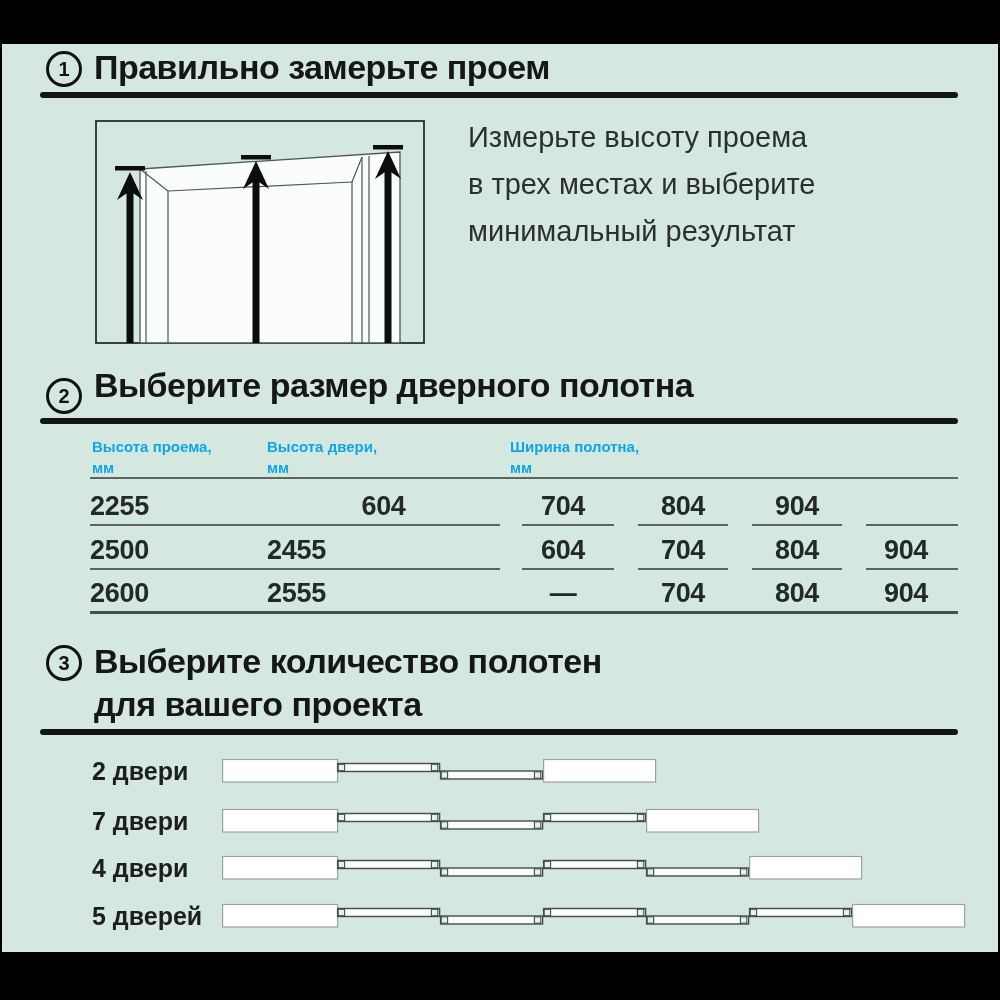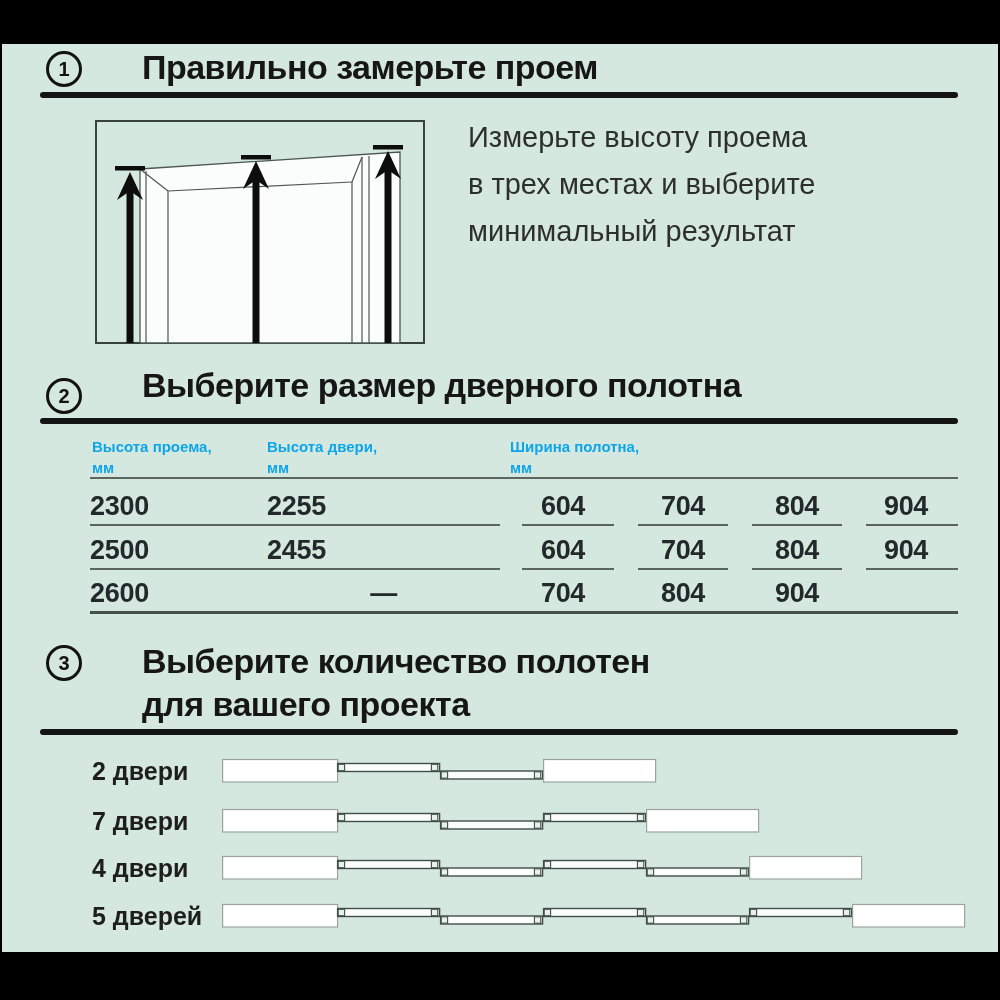--- a/index.html
+++ b/index.html
@@ -27,21 +27,20 @@
     font-size: 20px; font-weight: 800; color: #121212;
     background: transparent;
   }
   
   .sec-title {
     position: absolute; left: 94px;
     font-size: 34px; font-weight: 800;
     letter-spacing: -0.5px;
     color: #161616;
     white-space: nowrap;
-    margin-left: 48px;
   }
   .sec-rule {
     position: absolute; left: 40px; width: 918px; height: 6px;
     background: #141414; border-radius: 3px;
   }
   
   .instruction {
     position: absolute; left: 468px; top: 114px;
     font-size: 29px; font-weight: 500; color: #2d2f2e;
   }
@@ -146,37 +145,37 @@
     <div>мм</div>
   </div>
   <div class="th" style="left:510px">
     <div>Ширина полотна,</div>
     <div>мм</div>
   </div>
   <div class="header-rule" style="top:477px; left:90px; width:868px"></div>
 
   <div id="table-rows">
       <div class="t-row" style="top: 487px;">
-        <span class="c-left">2300</span>
         <span class="c-left">2255</span>
         <span class="c-mid">604</span>
         <span class="c-mid">704</span>
         <span class="c-mid">804</span>
         <span class="c-mid">904</span>
       </div>
       <div class="t-row" style="top: 531px;">
         <span class="c-left">2500</span>
         <span class="c-left">2455</span>
         <span class="c-mid">604</span>
         <span class="c-mid">704</span>
         <span class="c-mid">804</span>
         <span class="c-mid">904</span>
       </div>
       <div class="t-row" style="top: 574px;">
         <span class="c-left">2600</span>
+        <span class="c-left">2555</span>
         <span class="c-mid">—</span>
         <span class="c-mid">704</span>
         <span class="c-mid">804</span>
         <span class="c-mid">904</span>
       </div>
     </div>
   <div id="table-separators">
       <div class="sep" style="top: 524px; left: 90px; width: 410px;"></div>
       <div class="sep" style="top: 524px; left: 522px; width: 92px;"></div>
       <div class="sep" style="top: 524px; left: 638px; width: 90px;"></div>

